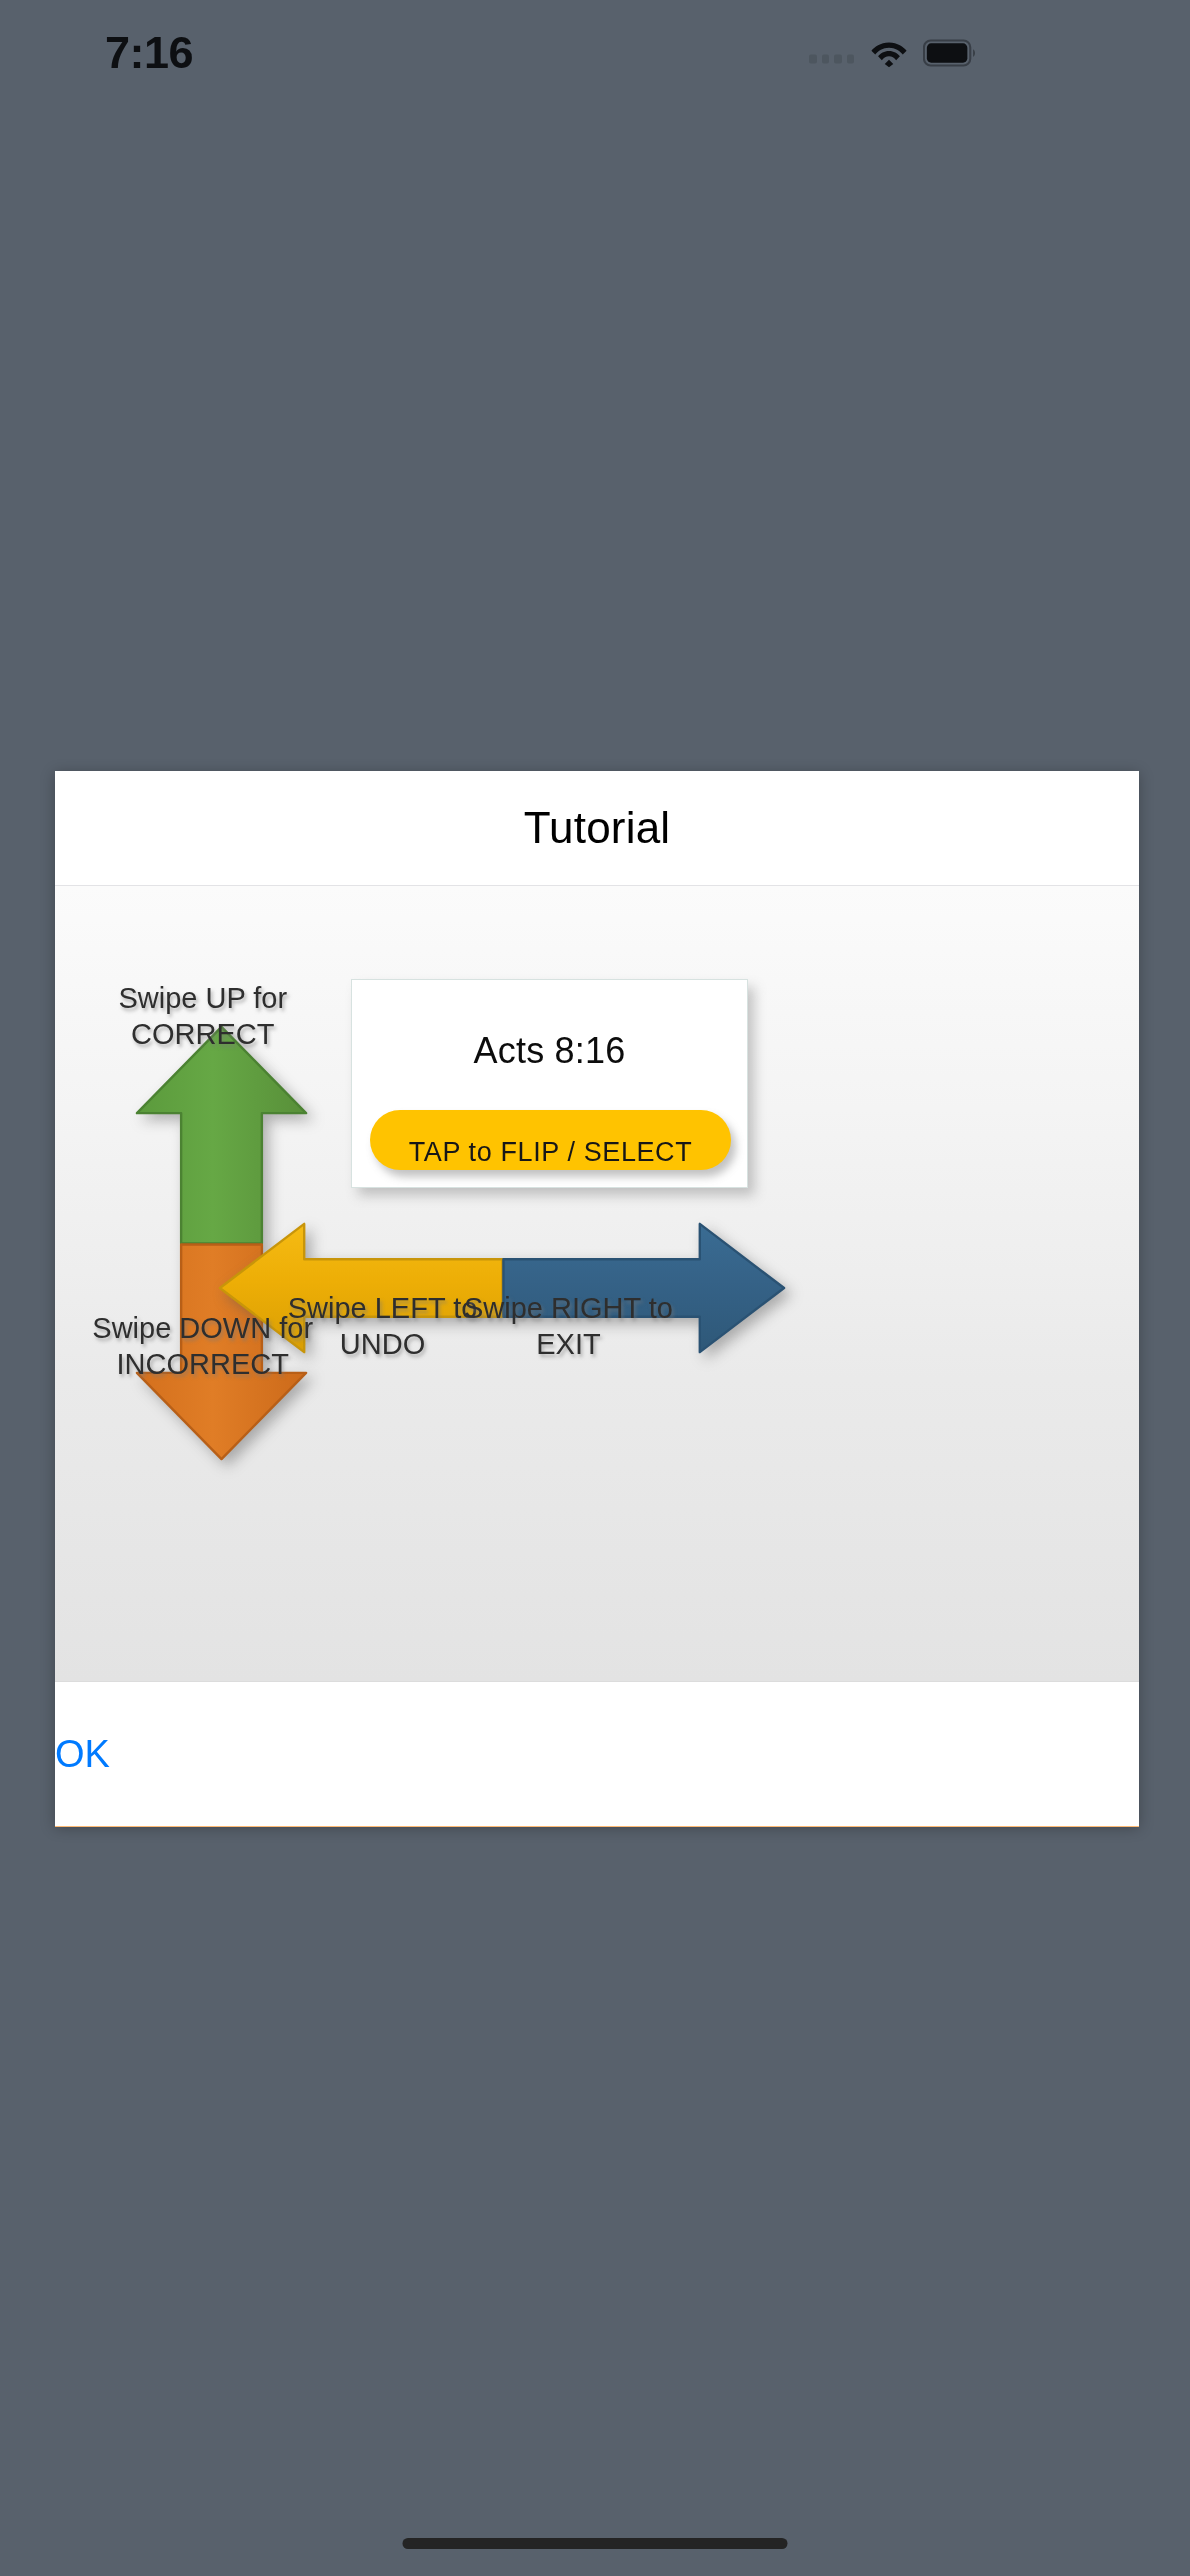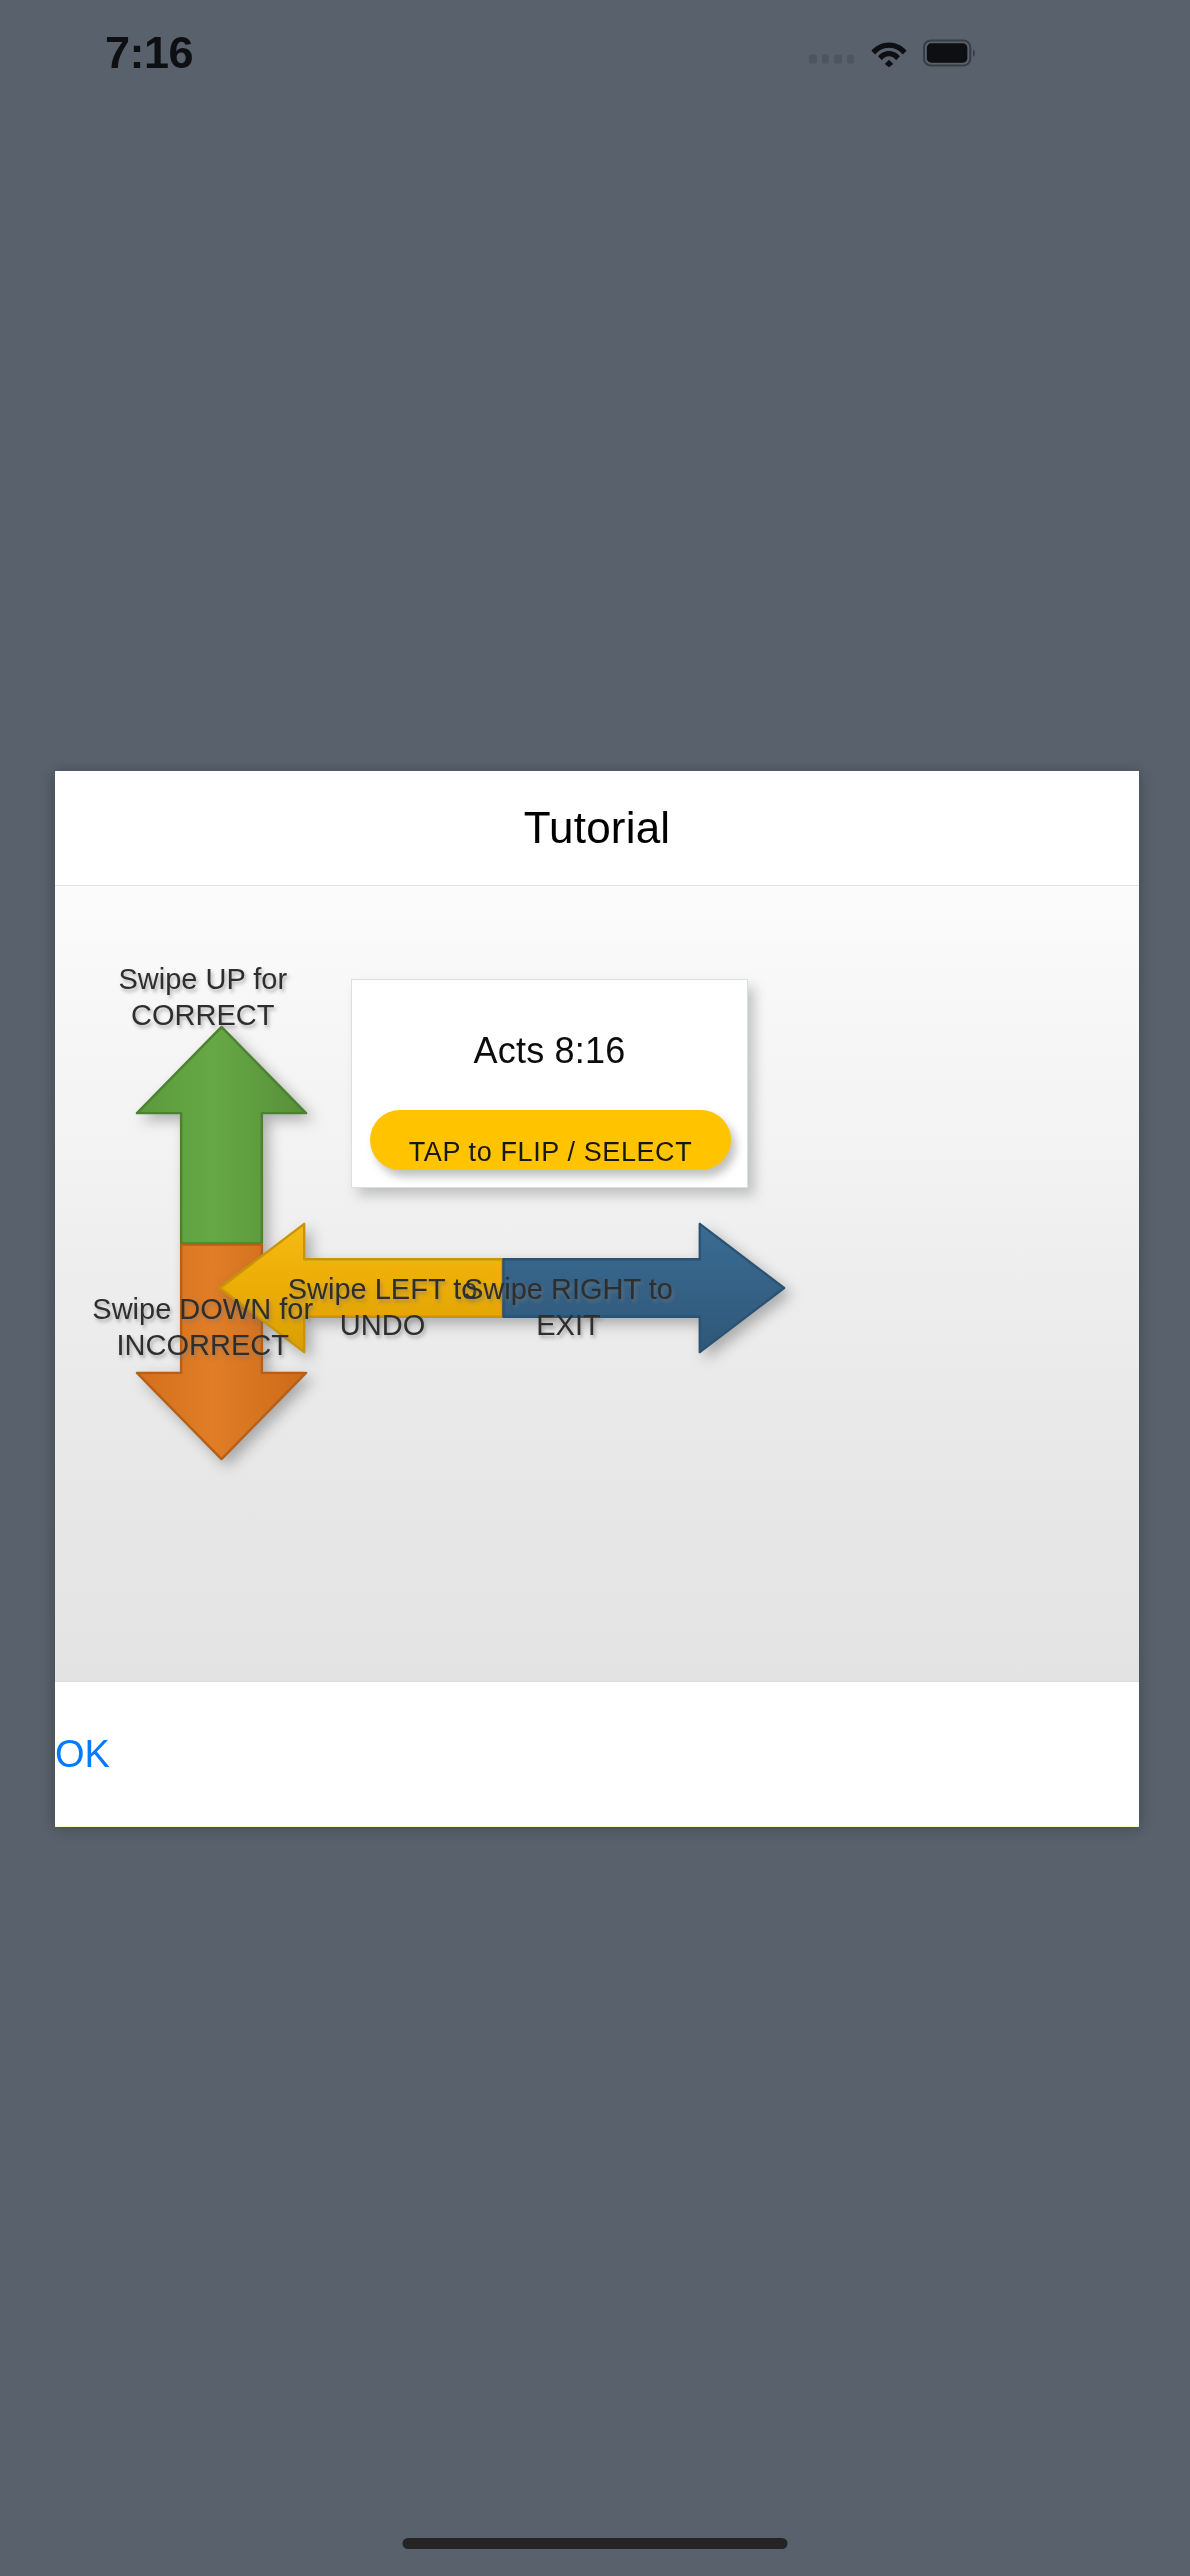--- a/index.html
+++ b/index.html
@@ -57,21 +57,21 @@
   .wifi-icon { width: 38px; height: 29px; display:block; }
   .battery-icon { width: 54px; height: 29px; display:block; }
 
   
   .dialog {
     position: absolute;
     left: 55px;
     top: 771px;
     width: 1084px;
     height: 1056px;
-    background: #fef9c3;
+    background: #fdba74;
     box-shadow: 0 1.9px 13.4px rgba(0,0,0,0.28);
     overflow: hidden;
   }
 
   .dialog-header {
     height: 115px;
     display: flex;
     align-items: center;
     justify-content: center;
     background: #ffffff;
@@ -96,20 +96,21 @@
   
   .panel-label {
     position: absolute;
     font-size: 29px;
     line-height: 36px;
     color: #2e2e2e;
     text-align: center;
     text-shadow: 1.9px 2.9px 3.8px rgba(120,120,120,0.55);
     white-space: pre-line;
     font-weight: 400;
+    margin-top: 19px;
   }
   .label-up     { left: 15.3px;  top: 75px;  width: 265px; }
   .label-down   { left: -3.8px;  top: 405px; width: 303px; }
   .label-left   { left: 203px; top: 385px; width: 249px; }
   .label-right  { left: 381px; top: 385px; width: 265px; text-align: center; }
 
   
   .v-arrow {
     position: absolute;
     left: 80px;

